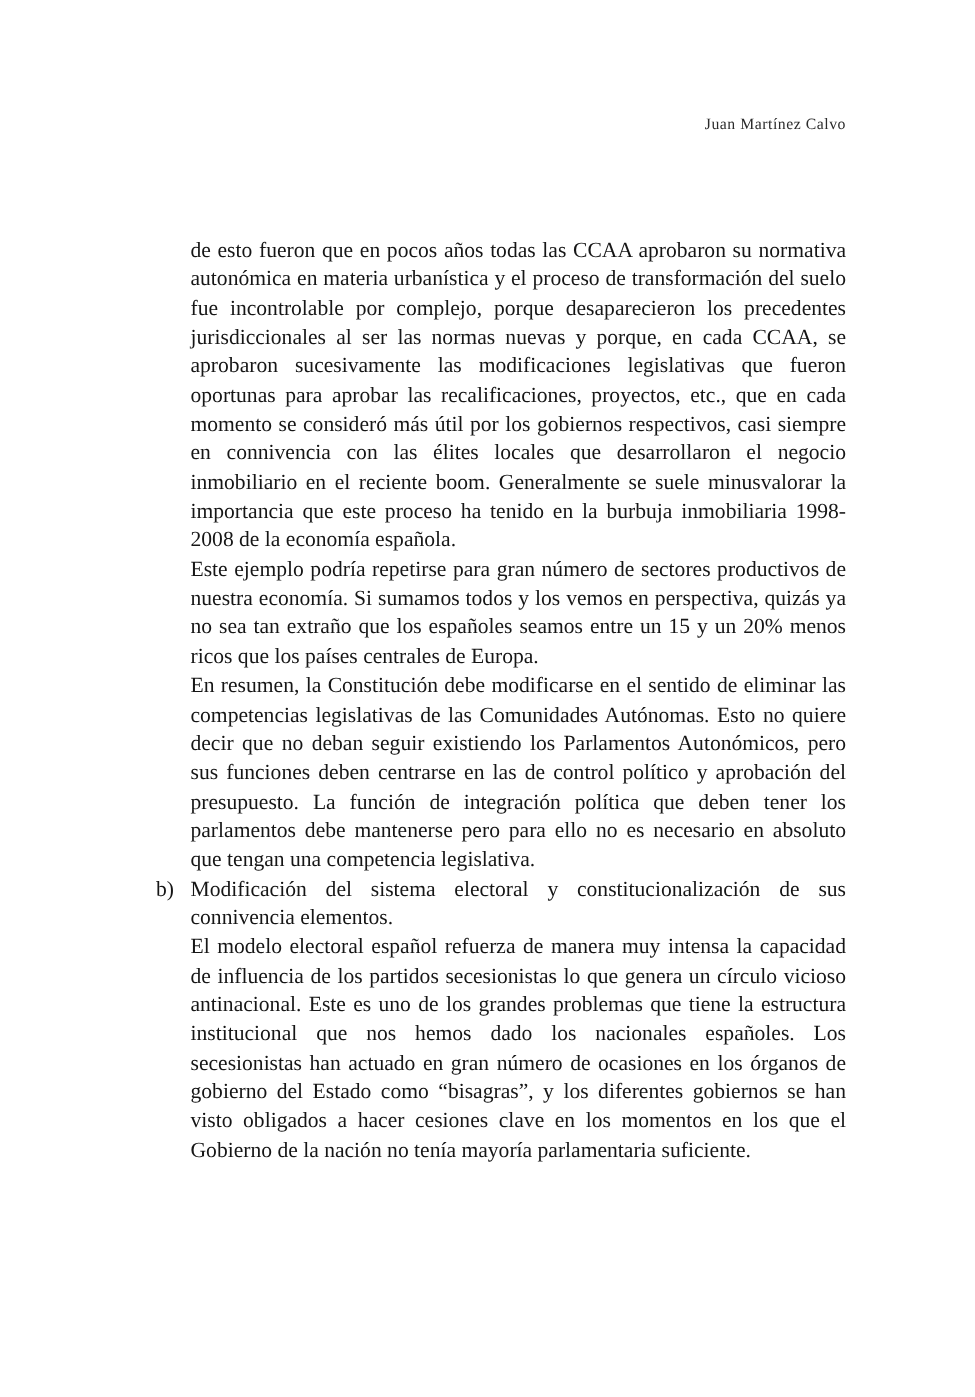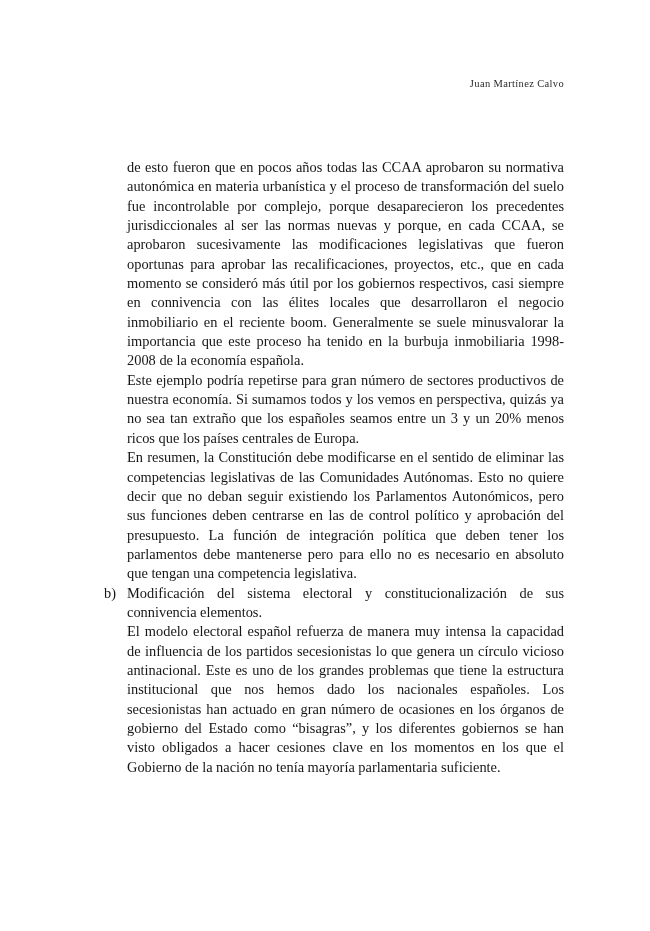--- a/index.html
+++ b/index.html
@@ -83,21 +83,21 @@
 <body>
 
 <div class="page">
 
   <div class="running-header">Juan Martínez Calvo</div>
 
   <div class="text-block">
 
     <p class="para">de esto fueron que en pocos años todas las CCAA aprobaron su normativa autonómica en materia urbanística y el proceso de transformación del suelo fue incontrolable por complejo, porque desaparecieron los precedentes jurisdiccionales al ser las normas nuevas y porque, en cada CCAA, se aprobaron sucesivamente las modificaciones legislativas que fueron oportunas para aprobar las recalificaciones, proyectos, etc., que en cada momento se consideró más útil por los gobiernos respectivos, casi siempre en connivencia con las élites locales que desarrollaron el negocio inmobiliario en el reciente boom. Generalmente se suele minusvalorar la importancia que este proceso ha tenido en la burbuja inmobiliaria 1998-2008 de la economía española.</p>
 
-    <p class="para">Este ejemplo podría repetirse para gran número de sectores productivos de nuestra economía. Si sumamos todos y los vemos en perspectiva, quizás ya no sea tan extraño que los españoles seamos entre un 3 y un 20% menos ricos que los países centrales de Europa.</p>
+    <p class="para">Este ejemplo podría repetirse para gran número de sectores productivos de nuestra economía. Si sumamos todos y los vemos en perspectiva, quizás ya no sea tan extraño que los españoles seamos entre un 15 y un 20% menos ricos que los países centrales de Europa.</p>
 
     <p class="para">En resumen, la Constitución debe modificarse en el sentido de eliminar las competencias legislativas de las Comunidades Autónomas. Esto no quiere decir que no deban seguir existiendo los Parlamentos Autonómicos, pero sus funciones deben centrarse en las de control político y aprobación del presupuesto. La función de integración política que deben tener los parlamentos debe mantenerse pero para ello no es necesario en absoluto que tengan una competencia legislativa.</p>
 
     <p class="list-item">
       <span class="list-marker">b)</span>
       <span class="list-body">Modificación del sistema electoral y constitucionalización de sus connivencia elementos.</span>
     </p>
 
     <p class="para">El modelo electoral español refuerza de manera muy intensa la capacidad de influencia de los partidos secesionistas lo que genera un círculo vicioso antinacional. Este es uno de los grandes problemas que tiene la estructura institucional que nos hemos dado los nacionales españoles. Los secesionistas han actuado en gran número de ocasiones en los órganos de gobierno del Estado como “bisagras”, y los diferentes gobiernos se han visto obligados a hacer cesiones clave en los momentos en los que el Gobierno de la nación no tenía mayoría parlamentaria suficiente.</p>
 

